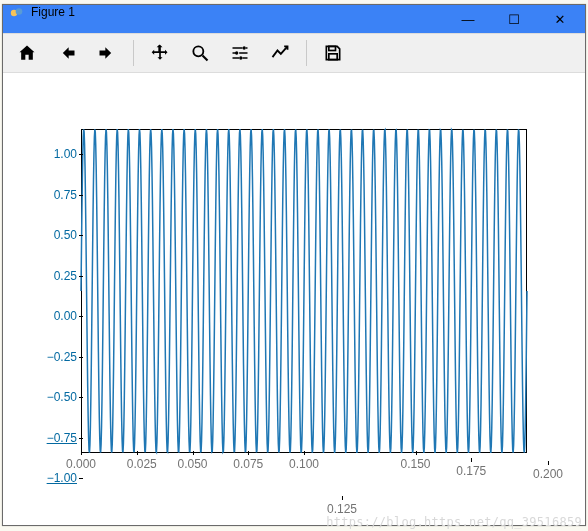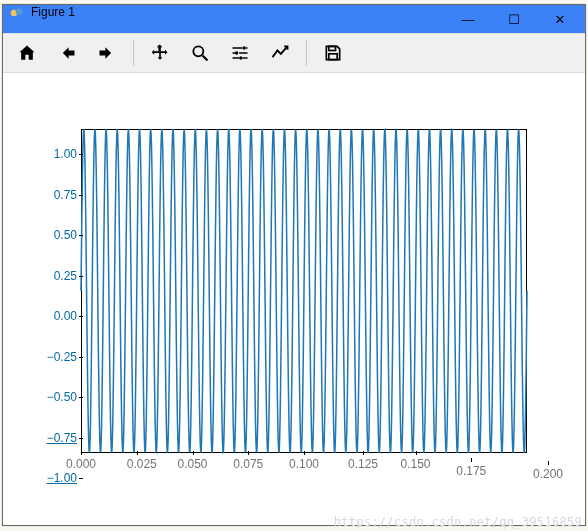--- a/index.html
+++ b/index.html
@@ -115,22 +115,22 @@
         <div class="ytick" style="top: 137px;">0.50<span class="tick"></span></div>
         <div class="ytick" style="top: 96.5px;">0.75<span class="tick"></span></div>
         <div class="ytick" style="top: 56px;">1.00<span class="tick"></span></div>
       </div>
     <div id="xlabels">
         <div class="xtick" style="left: 78px;">0.000<span class="tick"></span></div>
         <div class="xtick" style="left: 133.75px; padding-left: 10px;">0.025<span class="tick"></span></div>
         <div class="xtick" style="left: 189.5px; text-align: center;">0.050<span class="tick"></span></div>
         <div class="xtick" style="left: 245.25px;">0.075<span class="tick"></span></div>
         <div class="xtick" style="left: 301px;">0.100<span class="tick"></span></div>
-        <div class="xtick" style="left: 360px;">0.125<span class="tick"></span></div>
+        <div class="xtick" style="left: 339px; margin-top: 45px;">0.125<span class="tick"></span></div>
         <div class="xtick" style="left: 412.5px;">0.150<span class="tick"></span></div>
         <div class="xtick" style="left: 468.25px; margin-top: 7px;">0.175<span class="tick"></span></div>
         <div class="xtick" style="left: 545px; margin-top: 10px;">0.200<span class="tick"></span></div>
       </div>
   </div>
 
 </div>
 
-<div class="watermark">https://csdn.csdn.net/qq_39516859</div>
+<div class="watermark">https://blog.https.net/qq_39516859</div>
 
 </body></html>

